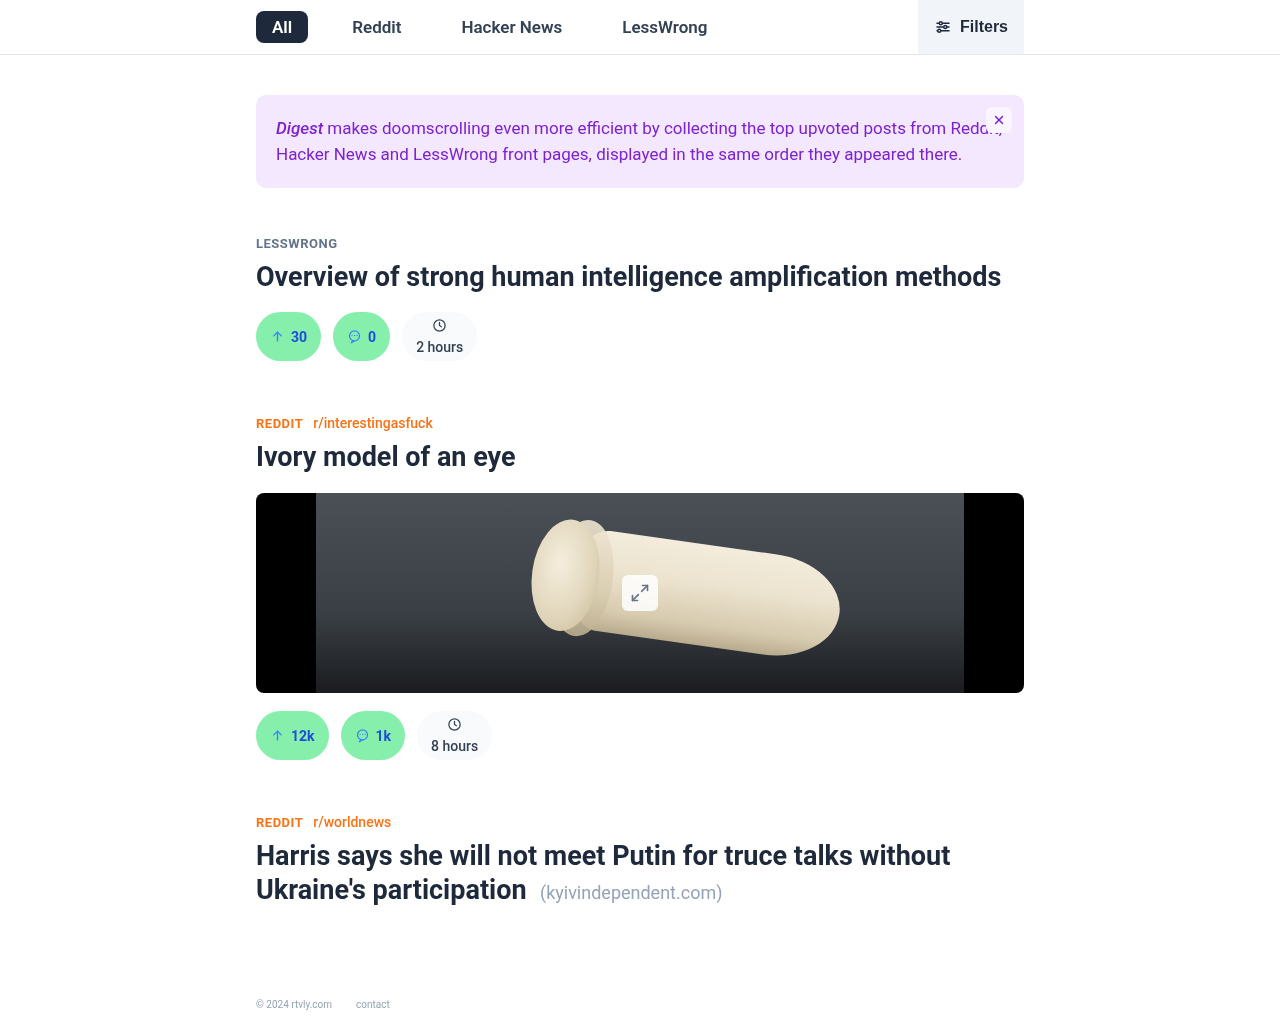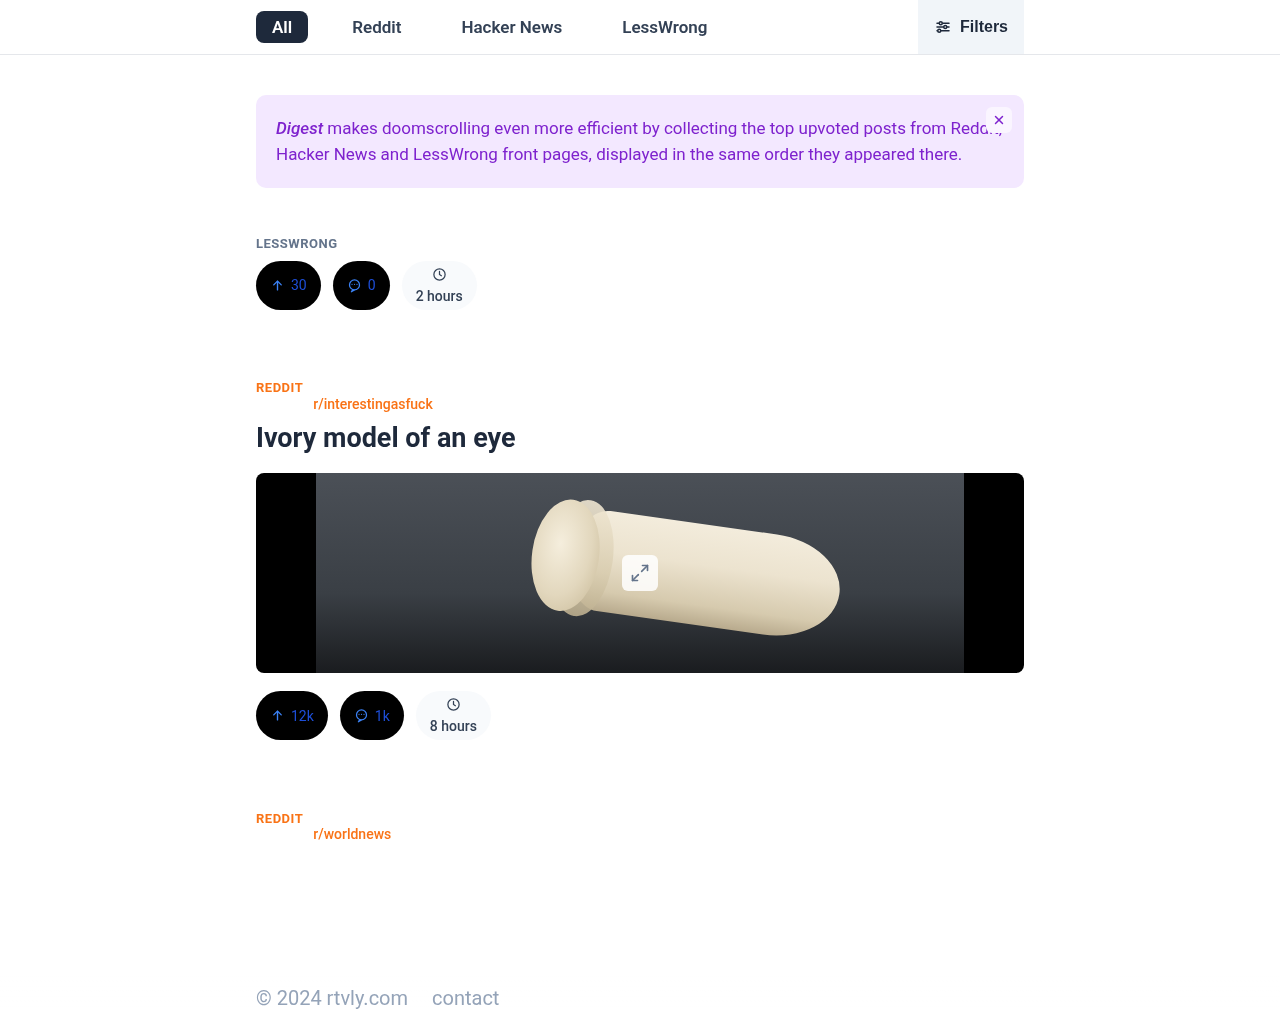--- a/index.html
+++ b/index.html
@@ -91,44 +91,44 @@
   .post { margin-bottom: 54px; }
   .post-meta { display: flex; align-items: center; gap: 10px; margin-bottom: 10px; }
   .source-label {
     font-size: 13px;
     font-weight: 700;
     letter-spacing: 0.5px;
     text-transform: uppercase;
   }
   .src-lesswrong { color: #64748b; }
   .src-reddit { color: #f97316; }
-  .subreddit { color: #f97316; font-size: 14px; font-weight: 500; margin-top: 32px; }
+  .subreddit { color: #f97316; font-size: 14px; font-weight: 500; }
   .post-title {
     font-size: 27px;
     font-weight: 700;
     color: #1e293b;
     line-height: 1.25;
     margin-bottom: 18px;
   }
   .post-title .domain {
     font-weight: 400;
     color: #94a3b8;
     font-size: 18px;
   }
   .stats-row {
     display: flex;
     gap: 12px;
   }
   .pill {
     display: inline-flex;
     align-items: center;
     gap: 6px;
-    background: #000000;
+    background: #86efac;
     color: #1d4ed8;
-    font-weight: 400;
+    font-weight: 700;
     font-size: 14px;
     padding: 6px 14px;
     border-radius: 999px;
   }
   .pill.time {
     background: #f8fafc;
     color: #334155;
     font-weight: 500;
     flex-direction: column;
   }
@@ -200,21 +200,21 @@
     align-items: center;
     justify-content: center;
   }
   .expand-badge svg { width: 20px; height: 20px; stroke: #64748b; }
 
   .footer {
     position: fixed;
     left: 0; right: 0; bottom: 0;
     background: linear-gradient(180deg, rgba(255,255,255,0.6) 0%, #ffffff 70%);
     padding: 14px 0 14px 0;
-    font-size: 20px;
+    font-size: 10px;
     color: #94a3b8;
   }
   .footer .container { display: flex; gap: 24px; }
   .footer a { color: #94a3b8; text-decoration: none; }
 </style>
 </head>
 <body>
 
 <div class="topbar">
   <div class="container nav-row">
@@ -249,20 +249,21 @@
     </button>
     <p>
       <span class="brand">Digest</span><span> makes doomscrolling even more efficient by collecting the top upvoted posts from Reddit, Hacker News and LessWrong front pages, displayed in the same order they appeared there.</span>
     </p>
   </div>
 
   <div class="post">
     <div class="post-meta">
       <span class="source-label src-lesswrong">LESSWRONG</span>
     </div>
+    <h2 class="post-title">Overview of strong human intelligence amplification methods</h2>
     <div class="stats-row">
       <span class="pill">
         <svg class="up-icon" viewBox="0 0 24 24" fill="none" stroke-width="2.2" stroke-linecap="round" stroke-linejoin="round">
             <line x1="12" y1="19" x2="12" y2="5"></line>
             <polyline points="6 11 12 5 18 11"></polyline>
           </svg>
         <span>30</span>
       </span>
       <span class="pill">
         <svg viewBox="0 0 24 24" fill="none" stroke="#3b82f6" stroke-width="2">
@@ -333,20 +334,24 @@
         <span>8 hours</span>
       </span>
     </div>
   </div>
 
   <div class="post" style="margin-bottom:0">
     <div class="post-meta">
       <span class="source-label src-reddit">REDDIT</span>
       <span class="subreddit">r/worldnews</span>
     </div>
+    <h2 class="post-title">
+      <span>Harris says she will not meet Putin for truce talks without Ukraine's participation</span>
+      &nbsp;<span class="domain">(kyivindependent.com)</span>
+    </h2>
   </div>
 
 </div>
 
 <div class="footer">
   <div class="container">
     <span>© 2024 rtvly.com</span>
     <a href="#">contact</a>
   </div>
 </div>

